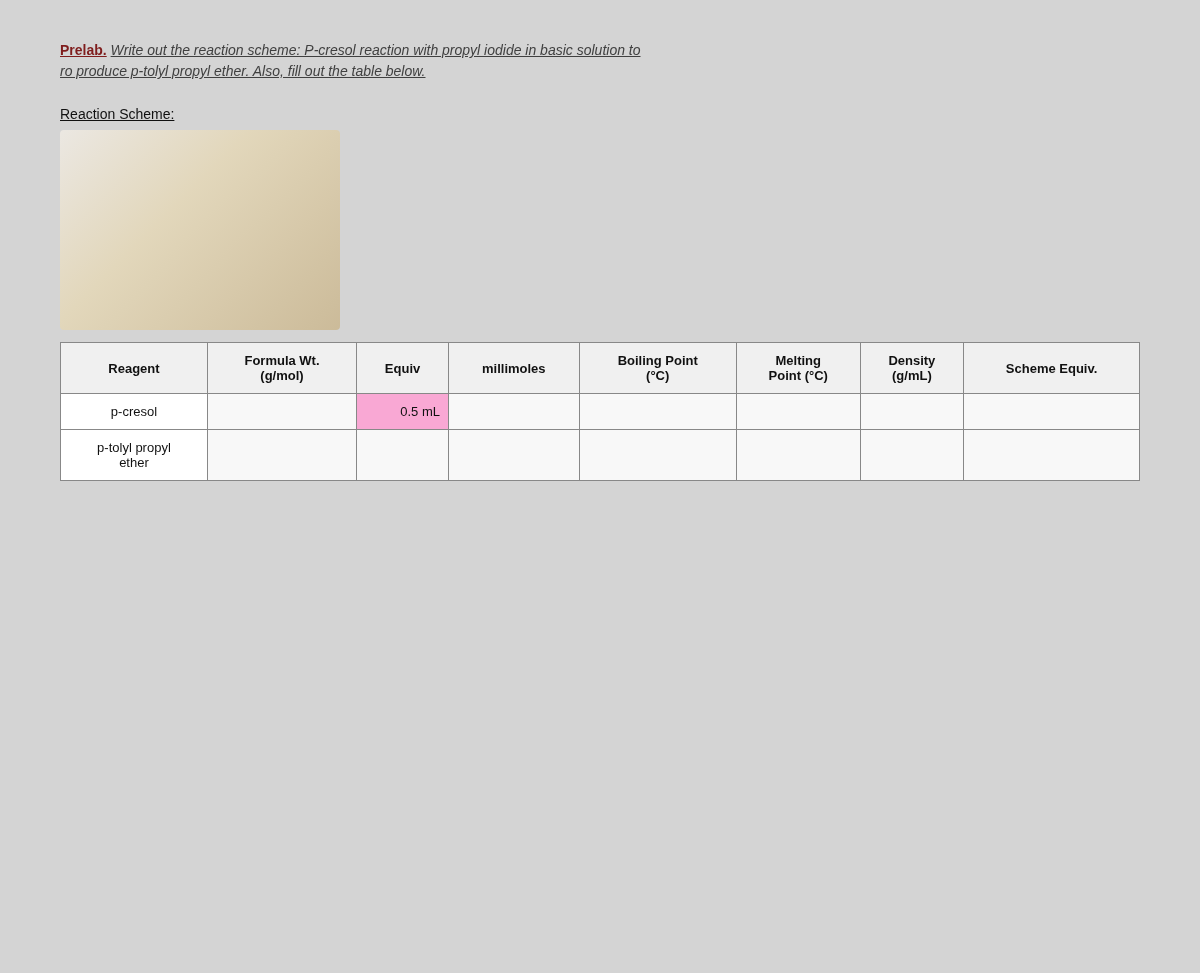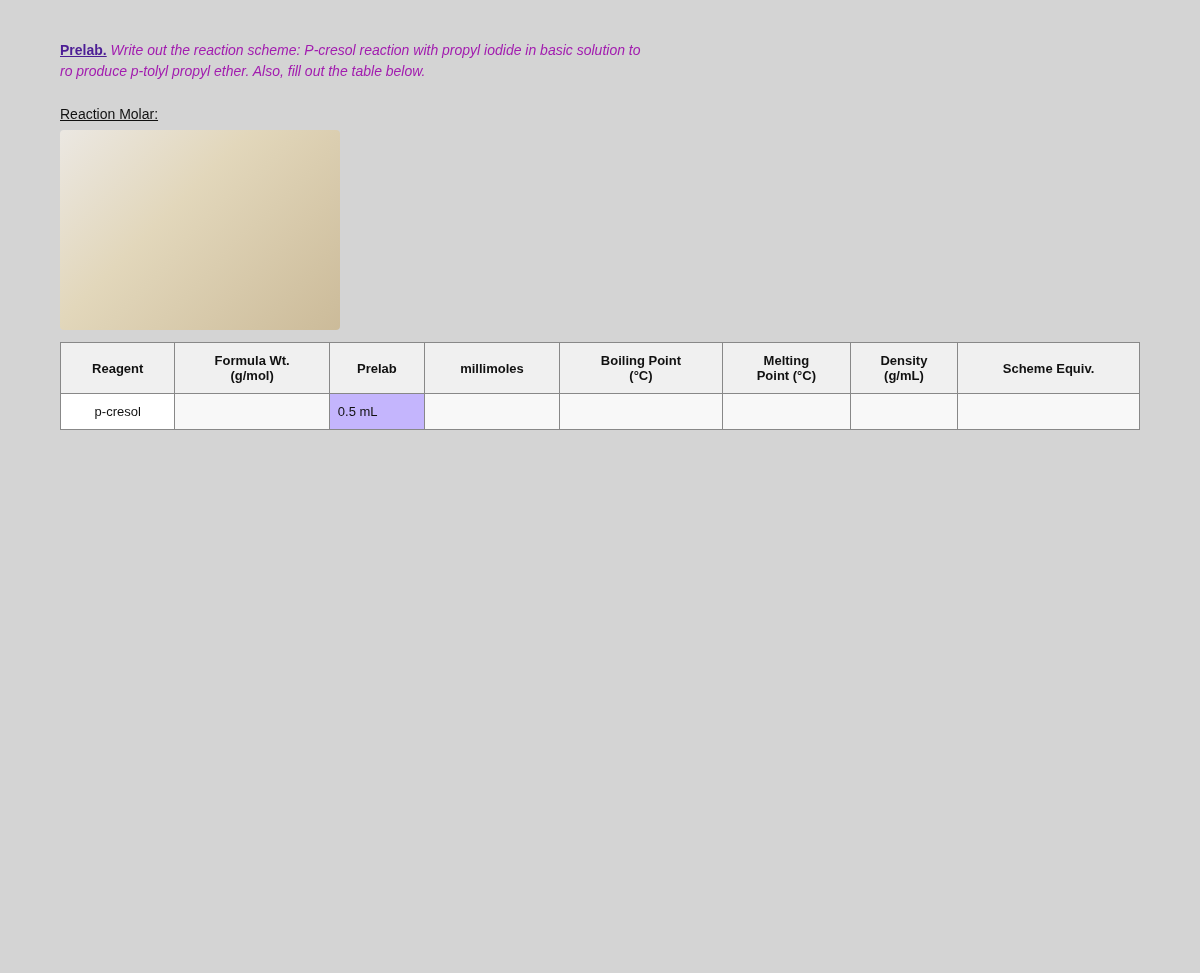--- a/index.html
+++ b/index.html
@@ -36,45 +36,46 @@
     }
 
     .instructions {
       margin-bottom: 24px;
       line-height: 1.5;
     }
 
     .instructions .prelab-label {
       font-weight: bold;
       text-decoration: underline;
-      color: #4c1d95;
+      color: #7f1d1d;
     }
 
     .instructions .instruction-text {
       font-style: italic;
-      color: #a21caf;
+      color: #404040;
+      text-decoration: underline;
     }
 
     .reaction-scheme-label {
       text-decoration: underline;
       font-size: 14px;
       margin-bottom: 220px;
       display: block;
     }
 
     .table-section {
       margin-top: 10px;
       position: relative;
       z-index: 10;
     }
 
     table {
       border-collapse: collapse;
       width: 100%;
-      background-color: #c4b5fd;
+      background-color: #f9a8d4;
       font-size: 13px;
     }
 
     th, td {
       border: 1px solid #888;
       padding: 10px 8px;
       text-align: center;
       vertical-align: middle;
     }
 
@@ -83,21 +84,21 @@
       font-weight: bold;
     }
 
     td.reagent-cell {
       text-align: center;
       font-size: 13px;
       background-color: #fff;
     }
 
     td.amount-cell {
-      text-align: left;
+      text-align: right;
     }
 
     
     td.empty-cell {
       background-color: #f8f8f8;
     }
   </style>
 </head>
 <body>
 
@@ -106,29 +107,29 @@
   <div class="decorative-bar"></div>
 
   <div class="instructions">
     <span class="prelab-label">Prelab.</span>
     <span class="instruction-text">
       Write out the reaction scheme: P-cresol reaction with propyl iodide in basic solution to<br>
       ro produce p-tolyl propyl ether.  Also, fill out the table below.
     </span>
   </div>
 
-  <span class="reaction-scheme-label">Reaction Molar:</span>
+  <span class="reaction-scheme-label">Reaction Scheme:</span>
 
   <div class="table-section">
     <table>
       <thead>
         <tr>
           <th>Reagent</th>
           <th>Formula Wt.<br>(g/mol)</th>
-          <th>Prelab</th>
+          <th>Equiv</th>
           <th>millimoles</th>
           <th>Boiling Point<br>(°C)</th>
           <th>Melting<br>Point (°C)</th>
           <th>Density<br>(g/mL)</th>
           <th>Scheme Equiv.</th>
         </tr>
       </thead>
       <tbody>
 
         <tr>
@@ -138,17 +139,27 @@
           <td class="empty-cell"></td>
           <td class="empty-cell"></td>
           <td class="empty-cell"></td>
           <td class="empty-cell"></td>
           <td class="empty-cell"></td>
         </tr>
 
 
 
 
+        <tr>
+          <td class="reagent-cell">p-tolyl propyl<br>ether</td>
+          <td class="empty-cell"></td>
+          <td class="empty-cell"></td>
+          <td class="empty-cell"></td>
+          <td class="empty-cell"></td>
+          <td class="empty-cell"></td>
+          <td class="empty-cell"></td>
+          <td class="empty-cell"></td>
+        </tr>
       </tbody>
     </table>
   </div>
 
 </div>
 
 </body></html>

